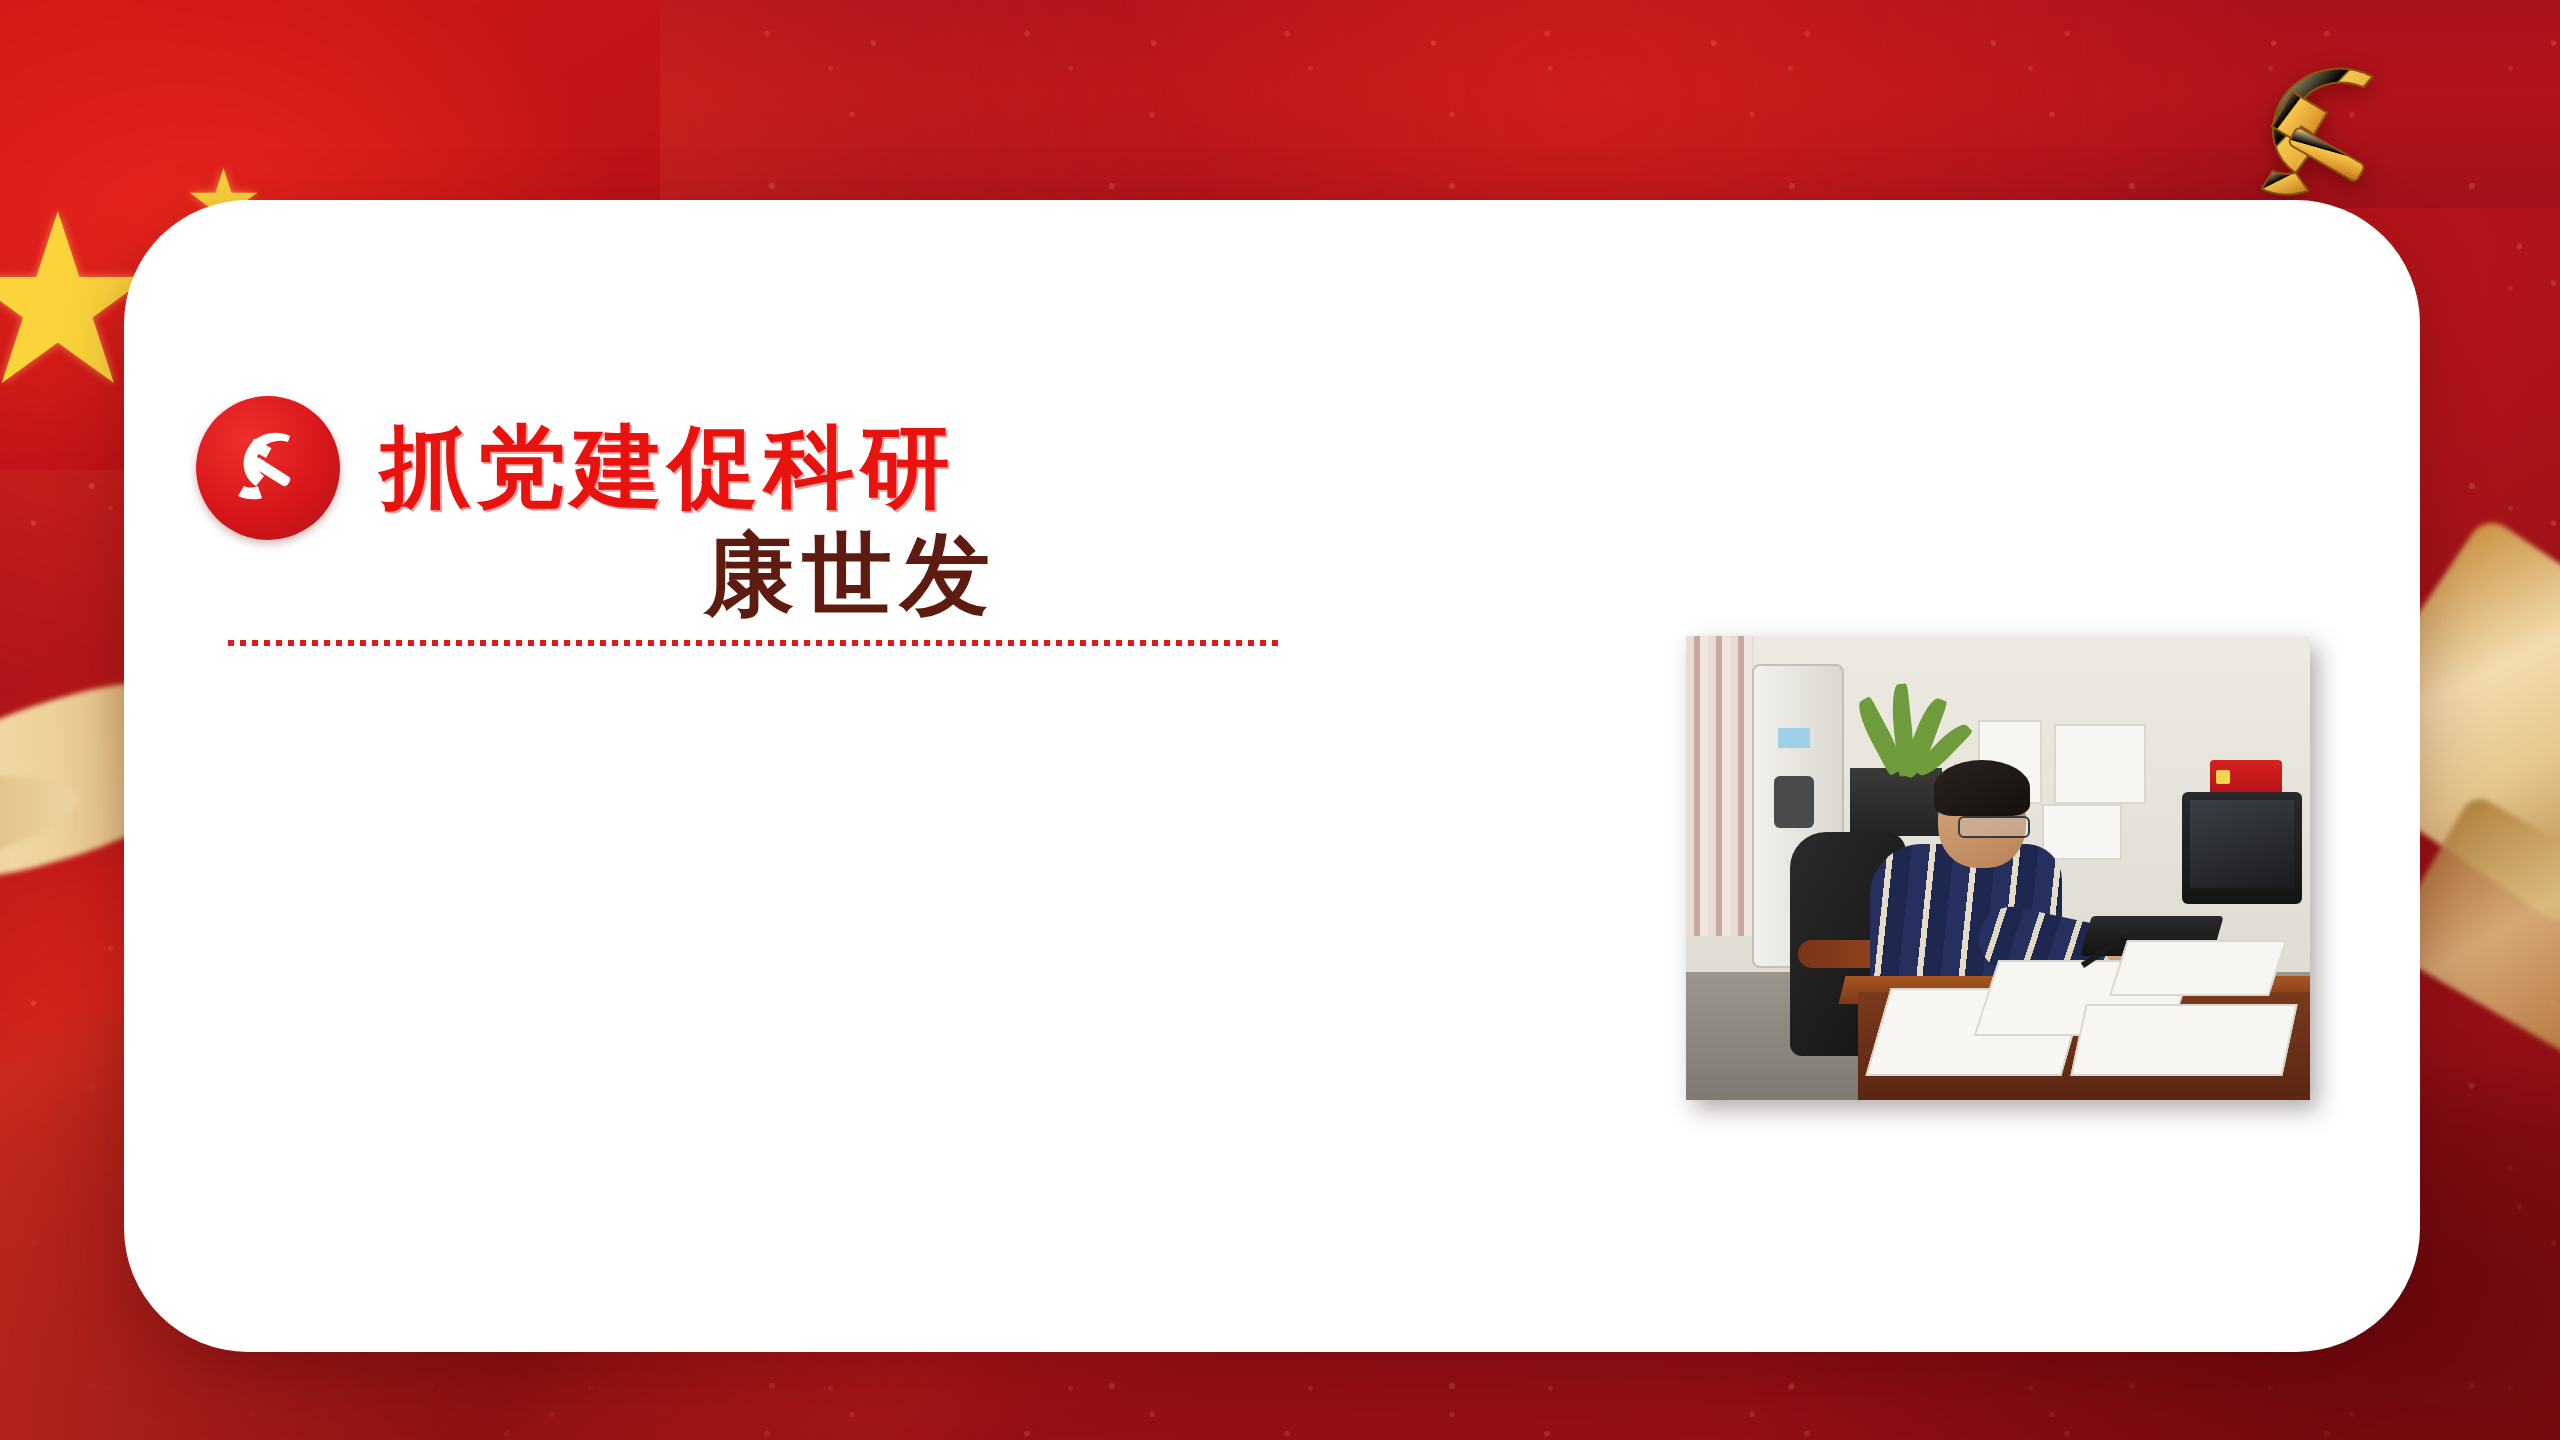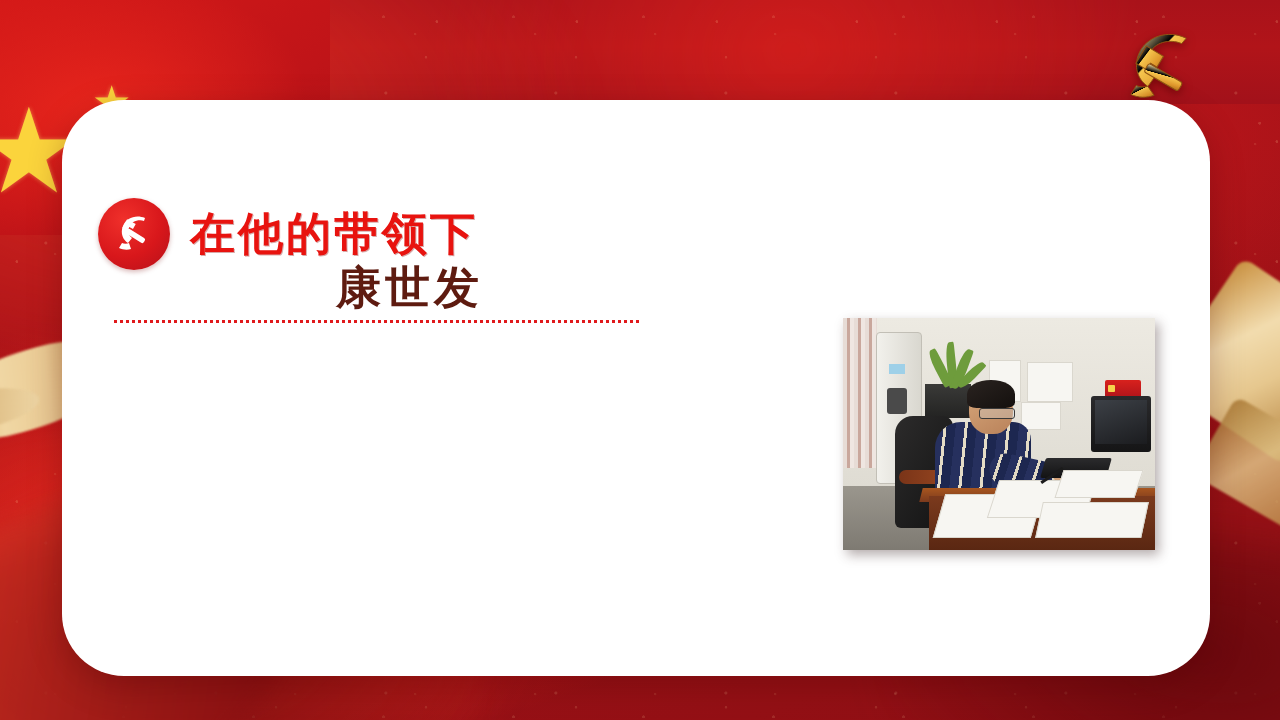--- a/index.html
+++ b/index.html
@@ -101,21 +101,21 @@
   }
   .badge svg{position:absolute;left:12px;top:12px;width:48px;height:48px;}
 
   .title{
     position:absolute;left:190px;top:204px;
     font-family:"Liberation Serif","DejaVu Serif",serif;
     font-weight:bold;font-size:45px;letter-spacing:3px;color:#E8130F;
     text-shadow:1px 1px 0 rgba(140,10,8,.35);white-space:nowrap;
   }
   .name{
-    position:absolute;left:336px;top:258px;
+    position:absolute;left:352px;top:258px;
     font-family:"Liberation Serif","DejaVu Serif",serif;
     font-weight:bold;font-size:45px;letter-spacing:4px;color:#5E1B10;
     white-space:nowrap;
   }
   .divider{
     position:absolute;left:114px;top:320px;width:527px;height:3px;
     background-image:linear-gradient(90deg,#E0191C 0 3px, transparent 3px 6px);
     background-size:6px 3px;background-repeat:repeat-x;
   }
 
@@ -247,21 +247,21 @@
     <svg viewBox="0 0 48 48" xmlns="http://www.w3.org/2000/svg">
       <g fill="#FFFFFF">
         <path d="M35 8c-9-4-19 0-22 8-3 7 0 14 5 17l4-5c-3-2-5-7-3-11 2-5 9-8 15-6z"></path>
         <path d="M19 33c-2 1-5 1-7 0l-3 5c4 2 9 2 12 1z"></path>
         <path d="M12 16l7-7 7 7-4 4-3-3-3 3z" transform="rotate(-16 19 16)"></path>
         <rect x="18" y="18" width="21" height="5.5" rx="2" transform="rotate(32 18 18)"></rect>
       </g>
     </svg>
   </div>
 
-  <div class="title nosel">在他的带领下</div>
+  <div class="title nosel">抓党建促科研</div>
   <div class="name nosel">康世发</div>
   <div class="divider"></div>
 
 
   <div class="photo-wrap">
     <div class="photo">
       <div class="ph-wall"></div>
       <div class="ph-floor"></div>
       <div class="ph-curtain"></div>
 

